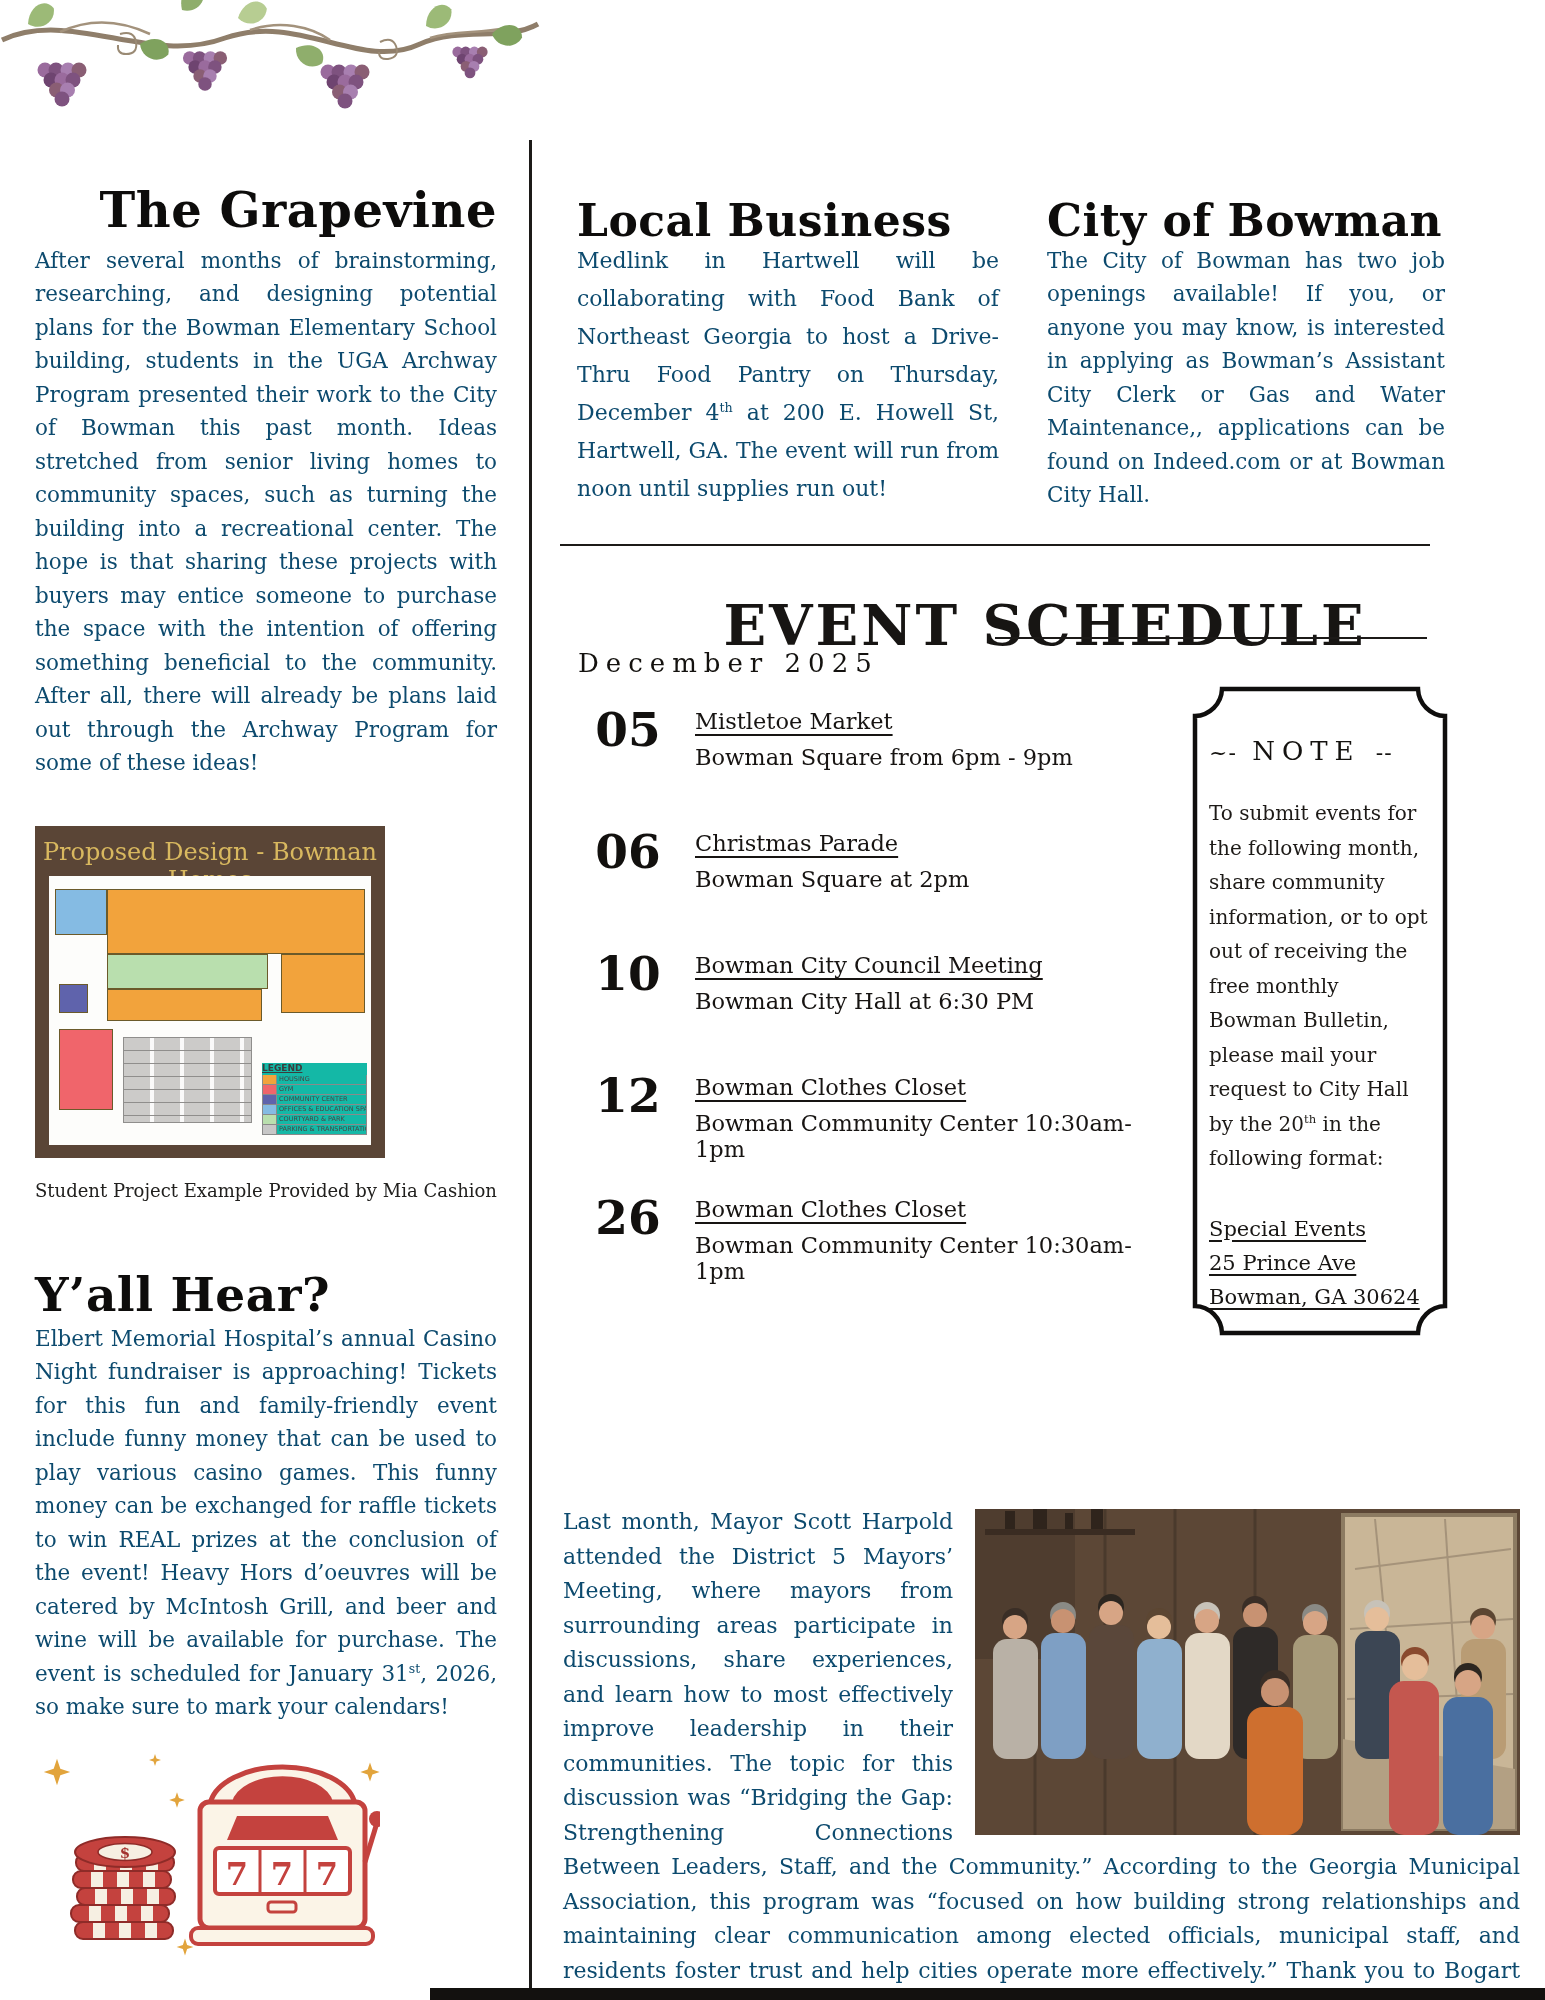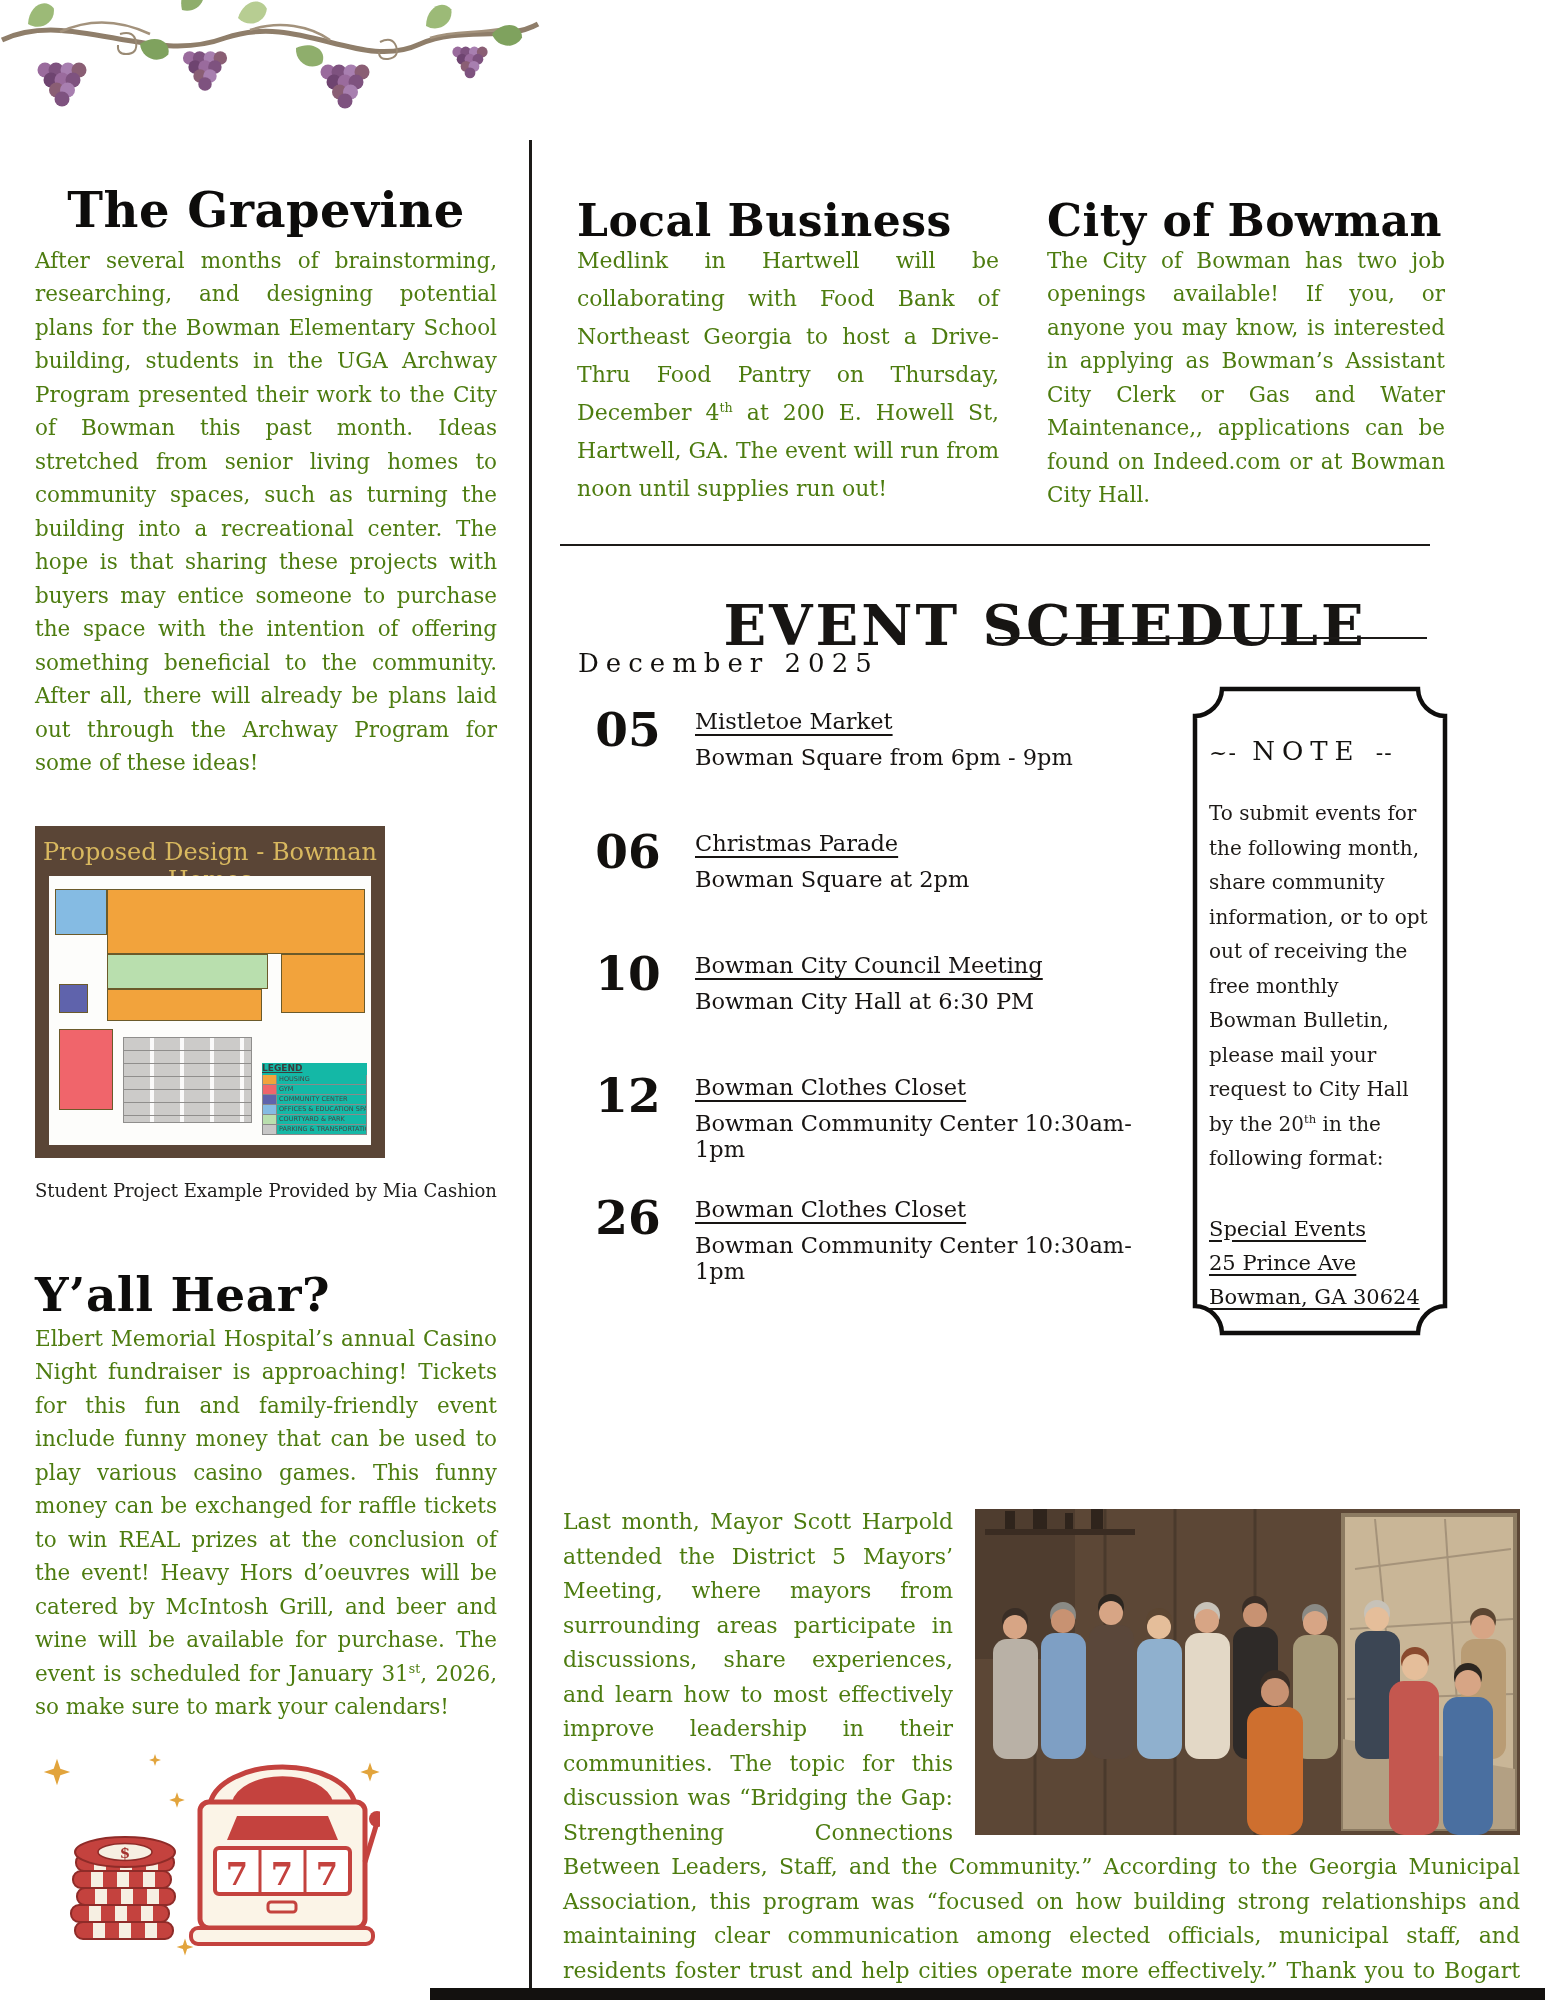--- a/index.html
+++ b/index.html
@@ -2,25 +2,25 @@
 <html><head>
 <meta charset="utf-8">
 <style>
   html,body{margin:0;padding:0;background:#ffffff;}
   .page{position:relative;width:1545px;height:2000px;margin:0 auto;background:#ffffff;
         font-family:"DejaVu Serif","Liberation Serif",serif;color:#171513;overflow:hidden;}
 
   
   .abs{position:absolute;}
   .col-title{font-weight:700;color:#0d0c0b;letter-spacing:.5px;}
-  .body-text{text-align:justify;color:#4d7c0f;}
+  .body-text{text-align:justify;color:#0c4a6e;}
   sup{font-size:58%;vertical-align:super;line-height:0;}
 
   
-  .t-grapevine{left:35px;top:150px;width:462px;text-align:center;font-size:48px;}
+  .t-grapevine{left:35px;top:150px;width:462px;text-align:right;font-size:48px;}
   .p-grapevine{left:35px;top:222px;width:462px;font-size:21.5px;line-height:33.5px;}
 
   
   .figure{left:35px;top:826px;width:350px;height:332px;background:#5a4536;}
   .figure-title{position:absolute;left:0;top:12px;width:100%;text-align:center;
                 color:#d8b85f;font-size:24px;font-weight:400;}
   .canvas{position:absolute;left:14px;right:14px;top:50px;bottom:13px;background:#fdfdfb;}
   .fp{position:absolute;box-sizing:border-box;border:1px solid #6b5a2a;}
   .fp-rooms{background-image:repeating-linear-gradient(90deg,transparent 0 22px,rgba(110,70,10,.55) 22px 23px);}
   .fp-park{background:#cccbc9;background-image:repeating-linear-gradient(180deg,transparent 0 12px,#8f8e8c 12px 13px),

